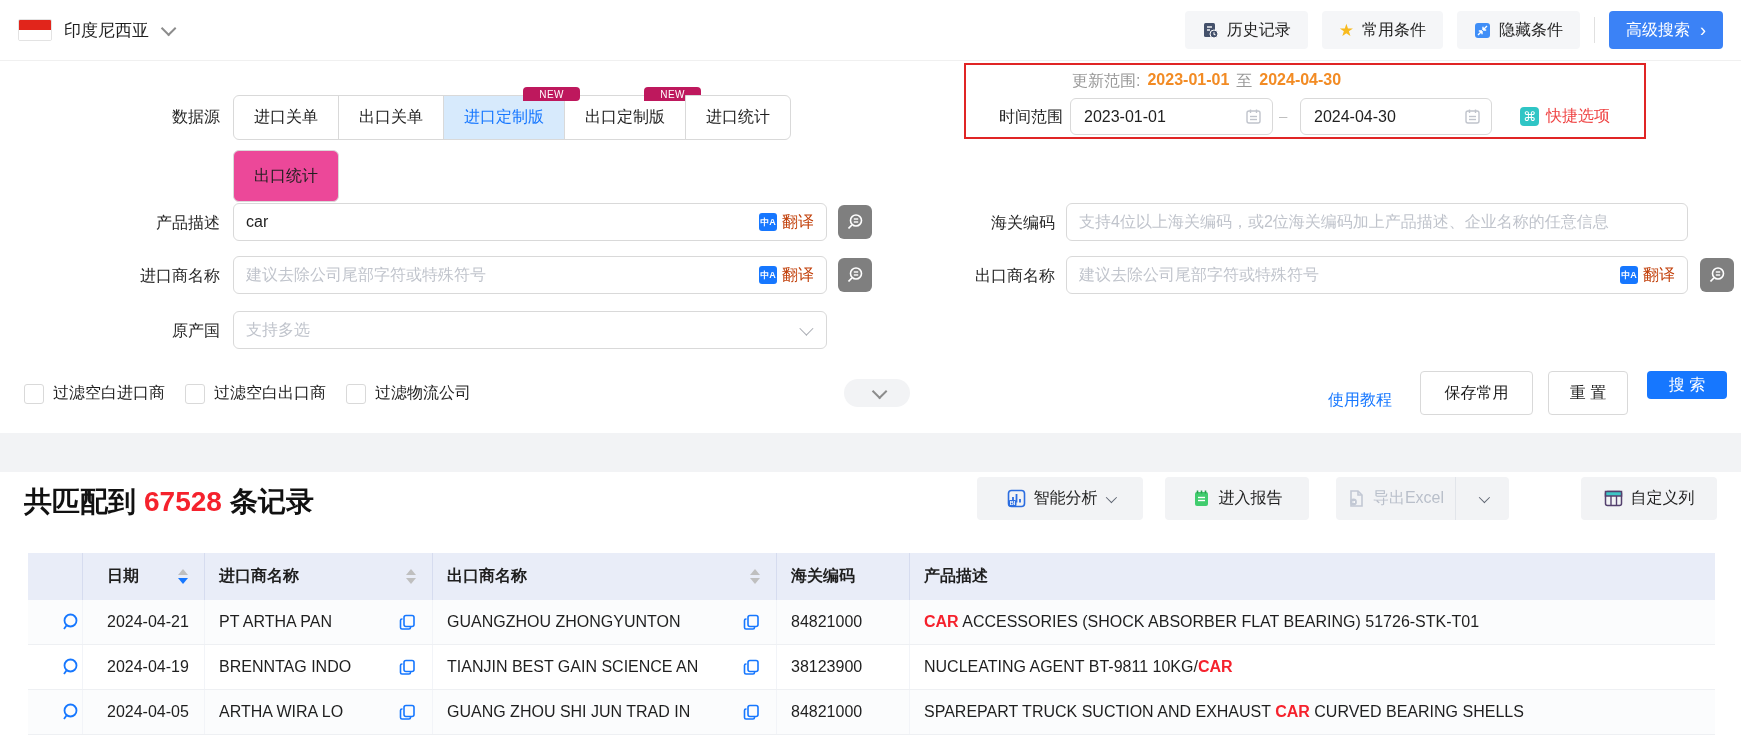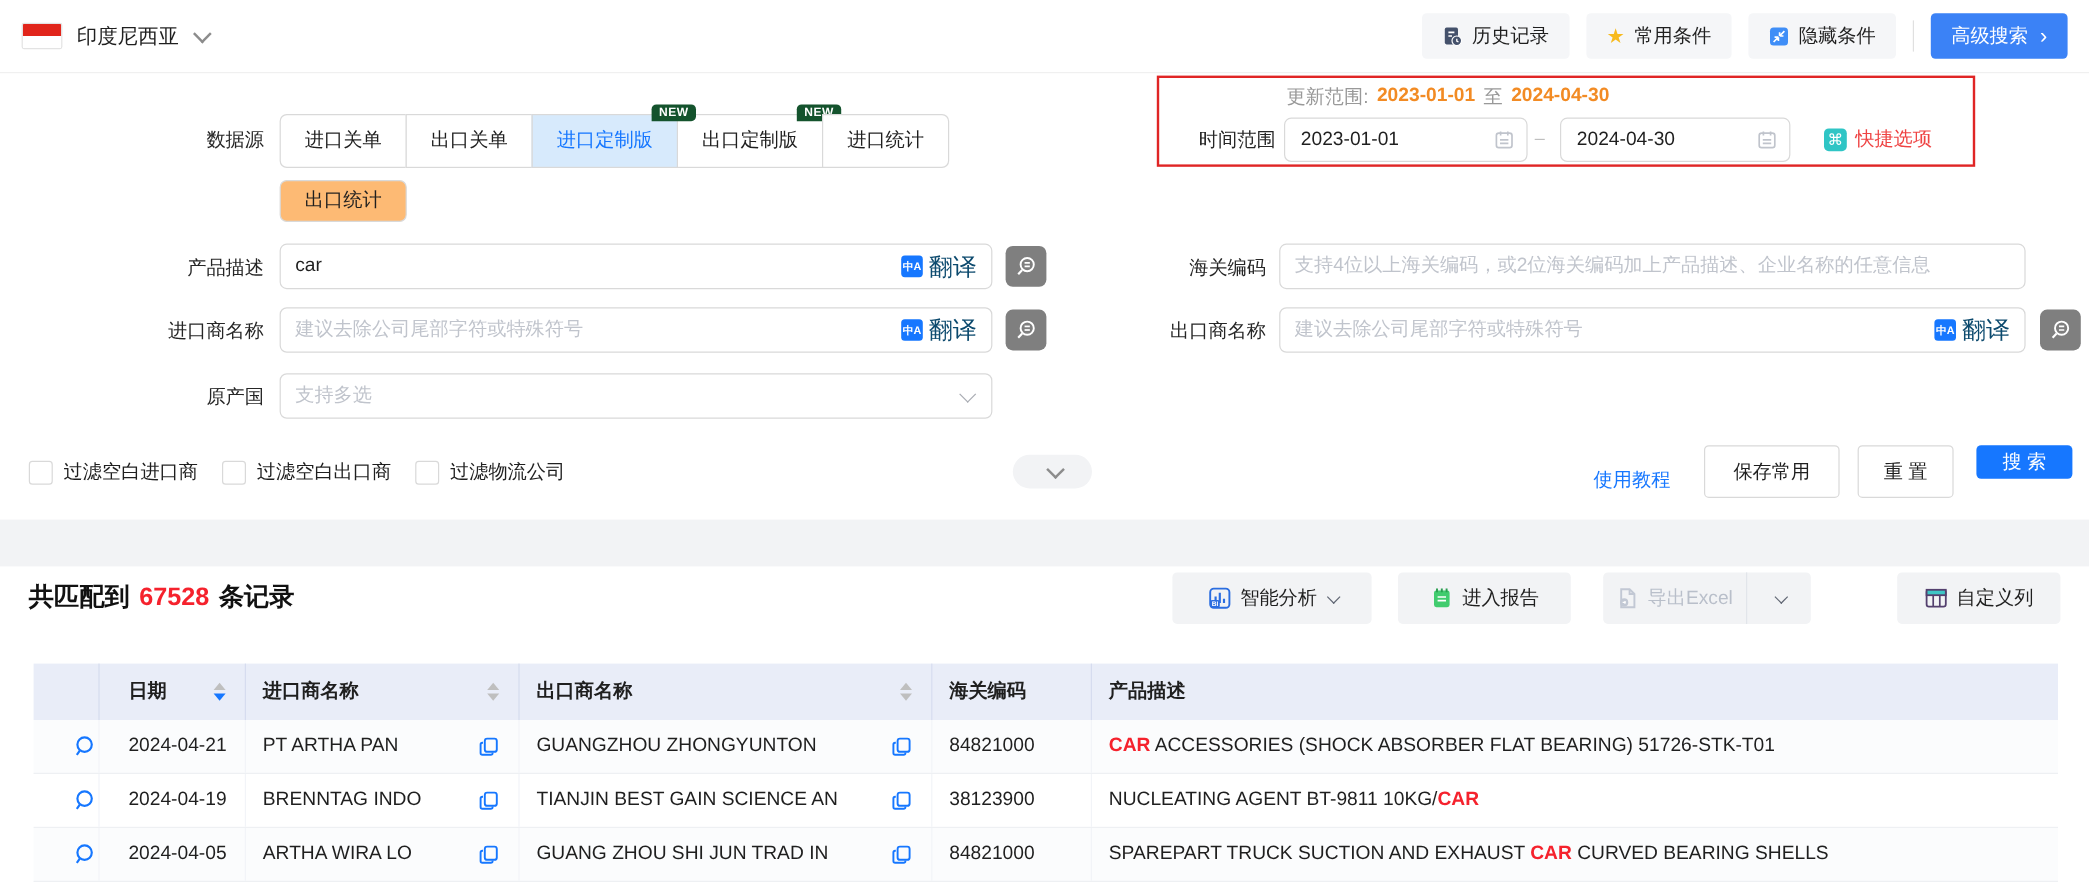--- a/index.html
+++ b/index.html
@@ -25,42 +25,42 @@
   
   .form-label { position:absolute; width:220px; text-align:right; font-size:16px; color:#262626; }
   .form-label-r { position:absolute; left:835px; width:220px; text-align:right; font-size:16px; color:#262626; }
 
   
   .tabs { position:absolute; left:233px; top:95px; display:flex; }
   .tab { position:relative; height:45px; display:flex; align-items:center; padding:0 20px; background:#fff; border:1px solid #d9d9d9; margin-left:-1px; font-size:16px; color:#1f1f1f; cursor:pointer; }
   .tab:first-child { border-radius:6px 0 0 6px; margin-left:0; }
   .tab:last-child { border-radius:0 6px 6px 0; }
   .tab.active { background:#d7eafc; color:#1677ff; z-index:1; }
-  .badge { position:absolute; top:-9px; right:-16px; background:#14532d; color:#fff; font-size:10px; font-weight:700; padding:2px 6px 1px; border-radius:4px 4px 4px 0; letter-spacing:.5px; }
-  .tab-single { position:absolute; left:233px; top:150px; height:35px; display:flex; align-items:center; padding:0 20px; background:#fdba74; border:1px solid #d9d9d9; border-radius:6px; font-size:16px; cursor:pointer; }
+  .badge { position:absolute; top:-9px; right:-16px; background:#be185d; color:#fff; font-size:10px; font-weight:400; padding:2px 16px 1px; border-radius:4px 4px 4px 0; letter-spacing:.5px; }
+  .tab-single { position:absolute; left:233px; top:150px; height:52px; display:flex; align-items:center; padding:0 20px; background:#ec4899; border:1px solid #d9d9d9; border-radius:6px; font-size:16px; cursor:pointer; }
 
   
   .red-panel { position:absolute; left:964px; top:63px; width:682px; height:76px; border:2px solid #e02525; }
   .update-line { position:absolute; top:6px; left:106px; font-size:16px; color:#999; display:flex; gap:7px; white-space:nowrap; }
   .update-line .date { color:#f28b24; font-weight:700; }
   .time-label { position:absolute; top:42px; left:33px; font-size:16px; color:#262626; }
   .date-input { position:absolute; top:33px; height:37px; border:1px solid #d9d9d9; border-radius:6px; background:#fff; display:flex; align-items:center; padding:0 10px 0 13px; font-size:16px; color:#1f1f1f; }
   .date-input .val { flex:1; }
   .date-dash { position:absolute; top:42px; left:313px; color:#bfbfbf; font-size:15px; }
   .quick { position:absolute; top:41px; left:554px; display:flex; align-items:center; gap:7px; cursor:pointer; }
   .cmd-icon { width:19px; height:19px; background:#2fc5c5; border-radius:4px; color:#fff; font-size:13px; display:flex; align-items:center; justify-content:center; }
   .quick-text { color:#ef4444; font-size:16px; }
 
   
   .text-input { position:absolute; height:38px; border:1px solid #d9d9d9; border-radius:6px; background:#fff; display:flex; align-items:center; padding:0 12px; }
   .text-input input { flex:1; border:none; outline:none; font-size:16px; color:#1f1f1f; font-family:inherit; background:transparent; min-width:0; }
   .text-input input::placeholder { color:#c0c4cc; }
   .translate { display:flex; align-items:center; gap:5px; cursor:pointer; margin-left:8px; white-space:nowrap; }
   .trans-icon { width:18px; height:18px; background:#1677ff; border-radius:3px; color:#fff; font-size:9px; font-weight:700; display:flex; align-items:center; justify-content:center; }
-  .trans-text { font-size:20px; color:#0c4a6e; }
+  .trans-text { font-size:16px; color:#c2410c; }
   .eq-btn { position:absolute; width:34px; height:34px; background:#7f7f7f; border:none; border-radius:6px; display:flex; align-items:center; justify-content:center; cursor:pointer; }
   .sel-chev { width:10px; height:10px; border-right:1.8px solid #a8abb2; border-bottom:1.8px solid #a8abb2; transform:rotate(45deg) translateY(-2px); margin-right:4px; }
 
   
   .cb-row { position:absolute; left:24px; top:383px; display:flex; gap:20px; align-items:center; }
   .cb-item { display:flex; align-items:center; gap:9px; cursor:pointer; }
   .cb-box { width:20px; height:20px; border:1px solid #d9d9d9; border-radius:3px; background:#fff; }
   .cb-label { font-size:16px; color:#1f1f1f; }
   .collapse-pill { position:absolute; left:844px; top:379px; width:66px; height:28px; background:#f2f3f5; border:none; border-radius:14px; display:flex; align-items:center; justify-content:center; cursor:pointer; }
   .collapse-pill .chev { border-color:#8c8c8c; }
@@ -68,21 +68,21 @@
   .tutorial-link { position:absolute; left:1328px; top:390px; font-size:16px; color:#1677ff; cursor:pointer; }
   .btn-outline { position:absolute; top:371px; height:44px; border:1px solid #d9d9d9; border-radius:4px; background:#fff; font-size:16px; color:#1f1f1f; cursor:pointer; font-family:inherit; }
   .btn-primary { position:absolute; top:371px; height:28px; border:none; border-radius:4px; background:#1677ff; font-size:16px; color:#fff; cursor:pointer; font-family:inherit; }
   #save-btn { left:1420px; width:113px; }
   #reset-btn { left:1548px; width:80px; }
   #search-btn { left:1647px; width:80px; }
 
   .gray-band { position:absolute; left:0; right:0; top:433px; height:39px; background:#f2f3f5; }
 
   
-  .summary { position:absolute; left:24px; top:483px; font-size:21px; font-weight:700; color:#111; display:flex; gap:8px; align-items:baseline; }
+  .summary { position:absolute; left:24px; top:483px; font-size:28px; font-weight:700; color:#111; display:flex; gap:8px; align-items:baseline; }
   .summary .count { color:#f5222d; }
   .action-btn { position:absolute; top:477px; height:43px; background:#f2f3f5; border:none; border-radius:4px; display:flex; align-items:center; justify-content:center; gap:8px; font-size:16px; color:#1f1f1f; cursor:pointer; font-family:inherit; }
   #analysis-btn { left:977px; width:166px; }
   #report-btn { left:1165px; width:144px; }
   .export-group { position:absolute; left:1336px; top:477px; width:173px; height:43px; background:#f2f3f5; border-radius:4px; display:flex; }
   .export-main { flex:1; display:flex; align-items:center; justify-content:center; gap:8px; font-size:16px; color:#b9bfca; cursor:not-allowed; }
   .export-caret { width:54px; display:flex; align-items:center; justify-content:center; border-left:1px solid #e2e5ea; cursor:pointer; }
   #columns-btn { left:1581px; width:136px; }
   .mini-chev { width:8px; height:8px; border-right:1.6px solid #5f6572; border-bottom:1.6px solid #5f6572; transform:rotate(45deg) translateY(-2px); }
 

